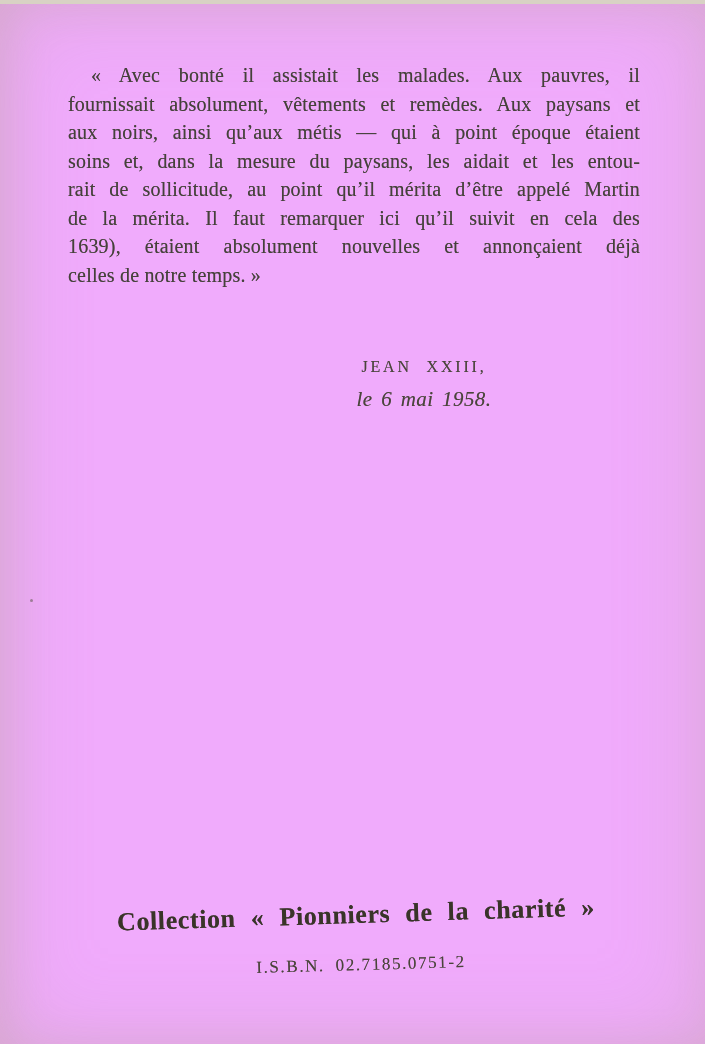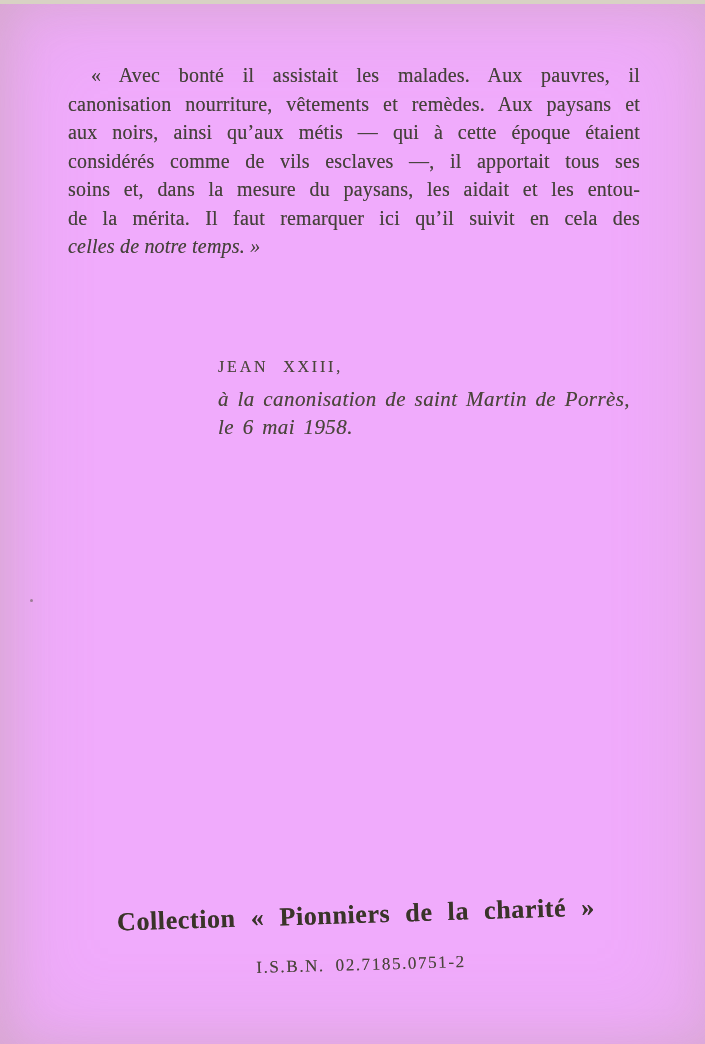--- a/index.html
+++ b/index.html
@@ -27,28 +27,28 @@
     text-shadow: 0 0 0.6px rgba(69, 65, 58, 0.55);
   }
   .jline {
     text-align: justify;
     text-align-last: justify;
     white-space: normal;
     height: 28.5px;
     overflow: hidden;
   }
   .jline.first { text-indent: 23px; }
-  .jline.last { text-align-last: left; font-style: italic; }
+  .jline.last { text-align-last: left; }
   
   .attribution {
     position: absolute;
     top: 352px;
     left: 424px;
     transform: translateX(-50%);
-    text-align: left;
+    text-align: center;
     color: #4a453b;
     white-space: nowrap;
     text-shadow: 0 0 0.6px rgba(74, 69, 59, 0.5);
   }
   .attr-author {
     font-size: 16px;
     letter-spacing: 2.8px;
     word-spacing: 8px;
     line-height: 22px;
     margin-bottom: 7px;
@@ -97,31 +97,31 @@
     background: rgba(95, 88, 76, 0.55);
   }
 </style>
 </head>
 <body>
 
 <div class="page">
 
   <div class="quote">
     <div class="jline first">« Avec bonté il assistait les malades. Aux pauvres, il</div>
-    <div class="jline">canonisation nourriture, vêtements et remèdes. Aux paysans et</div>
-    <div class="jline">aux noirs, ainsi qu’aux métis — qui à cette époque étaient</div>
-    <div class="jline">considérés comme de vils esclaves —, il apportait tous ses</div>
+    <div class="jline">fournissait absolument, vêtements et remèdes. Aux paysans et</div>
+    <div class="jline">aux noirs, ainsi qu’aux métis — qui à point époque étaient</div>
     <div class="jline">soins et, dans la mesure du paysans, les aidait et les entou-</div>
+    <div class="jline">rait de sollicitude, au point qu’il mérita d’être appelé Martin</div>
     <div class="jline">de la mérita. Il faut remarquer ici qu’il suivit en cela des</div>
+    <div class="jline">1639), étaient absolument nouvelles et annonçaient déjà</div>
     <div class="jline last">celles de notre temps. »</div>
   </div>
 
   <div class="attribution">
     <div class="attr-author">JEAN XXIII,</div>
-    <div class="attr-occasion">à la canonisation de saint Martin de Porrès,</div>
     <div class="attr-date">le 6 mai 1958.</div>
   </div>
 
   <div class="collection">Collection « Pionniers de la charité »</div>
 
   <div class="isbn">I.S.B.N. 02.7185.0751-2</div>
 
   <div class="speck"></div>
 
 </div>

